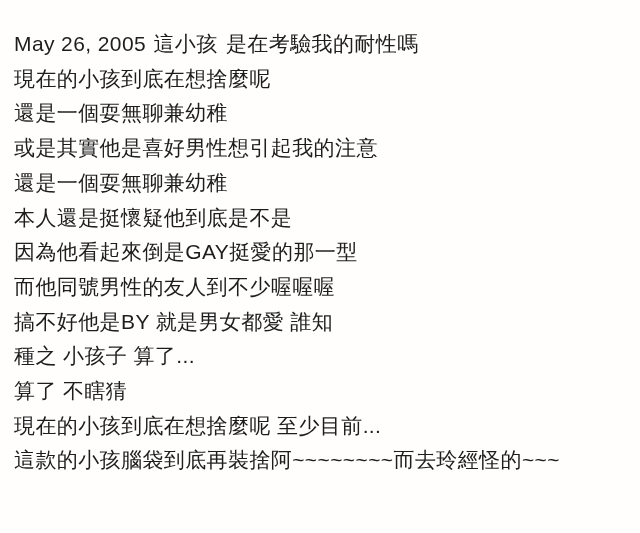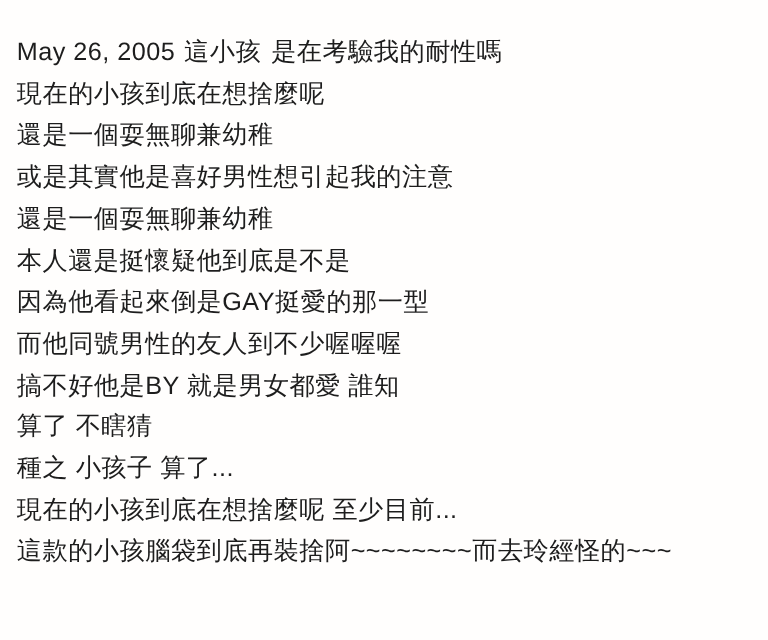--- a/index.html
+++ b/index.html
@@ -40,17 +40,17 @@
 <main class="post">
   <p class="line"><span class="date">May 26, 2005</span><span class="opening">這小孩 是在考驗我的耐性嗎</span></p>
   <p class="line">現在的小孩到底在想捨麼呢</p>
   <p class="line">還是一個耍無聊兼幼稚</p>
   <p class="line">或是其實他是喜好男性想引起我的注意</p>
   <p class="line">還是一個耍無聊兼幼稚</p>
   <p class="line">本人還是挺懷疑他到底是不是</p>
   <p class="line">因為他看起來倒是GAY挺愛的那一型</p>
   <p class="line">而他同號男性的友人到不少喔喔喔</p>
   <p class="line">搞不好他是BY 就是男女都愛 誰知</p>
+  <p class="line">種之 小孩子 算了...</p>
   <p class="line">算了 不瞎猜</p>
-  <p class="line">種之 小孩子 算了...</p>
   <p class="line">現在的小孩到底在想捨麼呢 至少目前...</p>
   <p class="line">這款的小孩腦袋到底再裝捨阿~~~~~~~~而去玲經怪的~~~</p>
 </main>
 
 </body></html>

